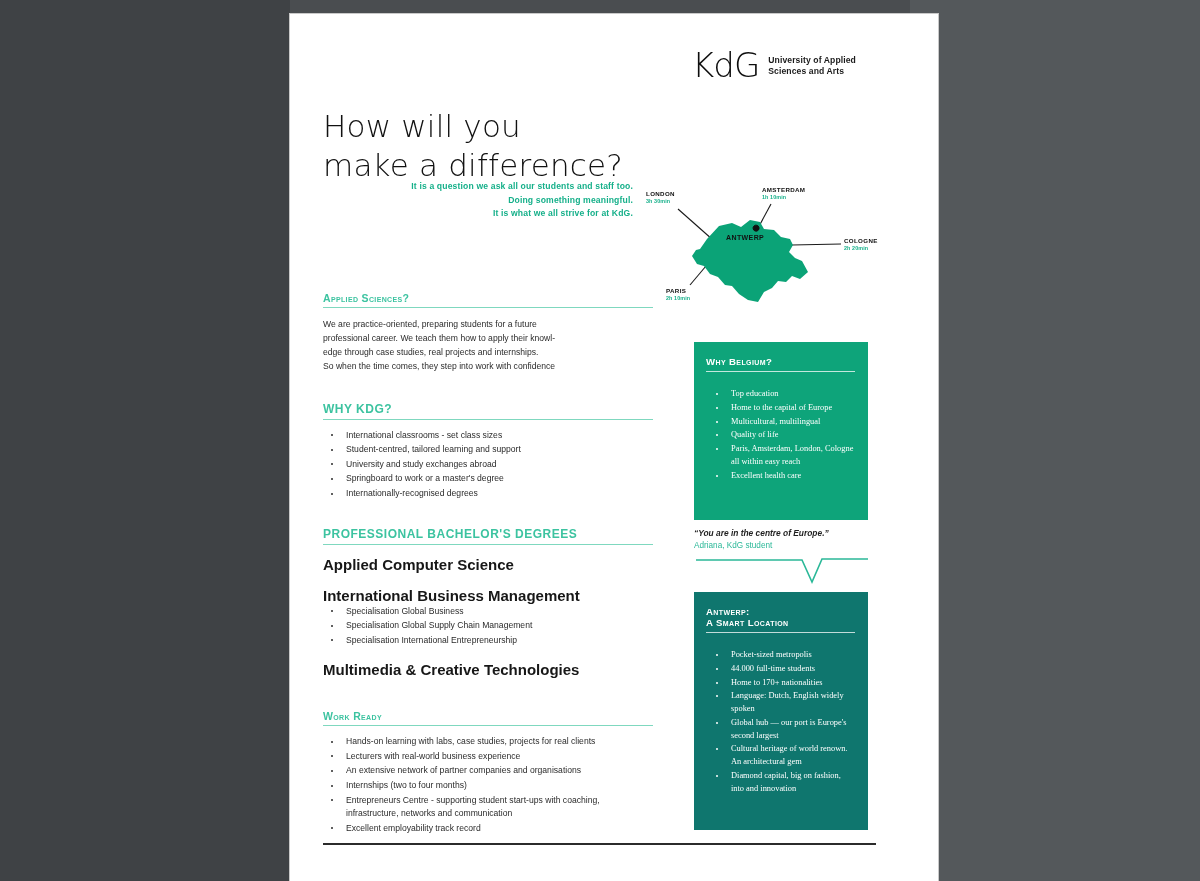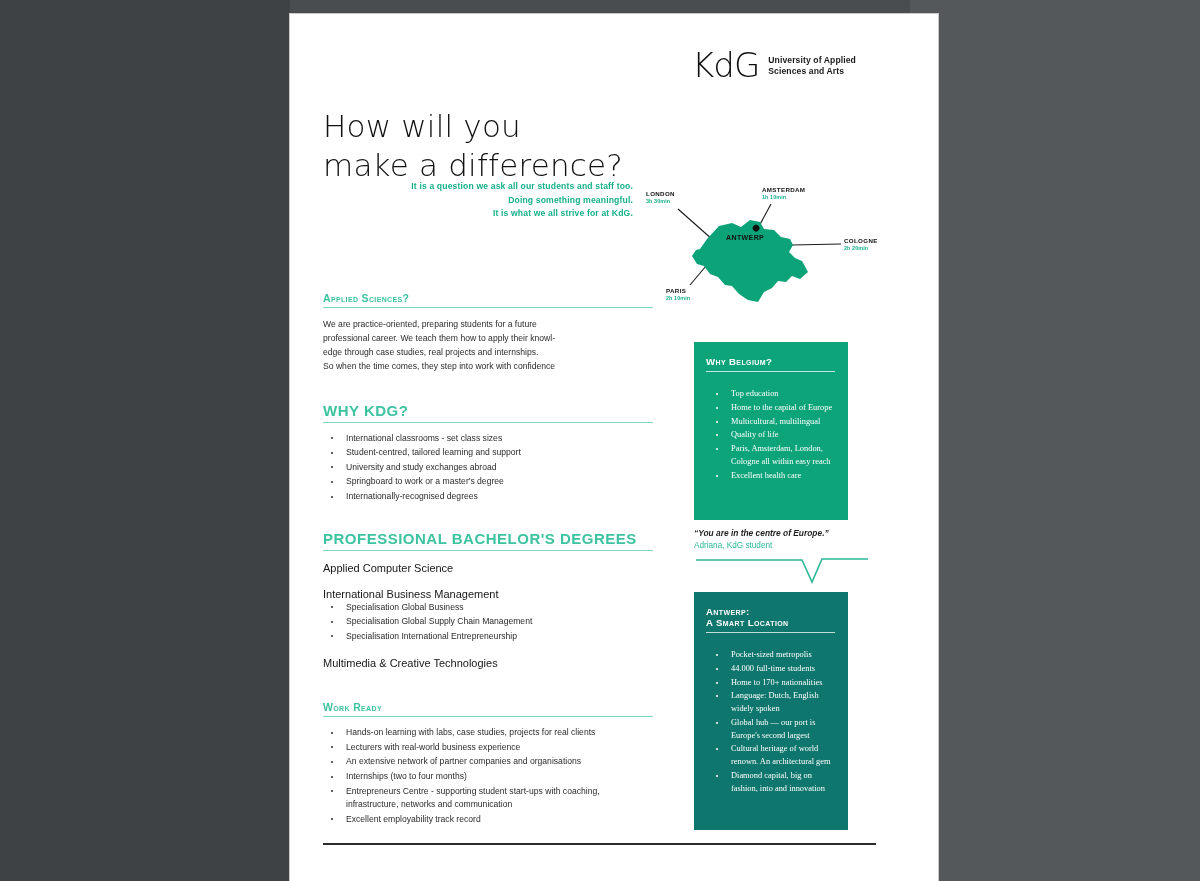--- a/index.html
+++ b/index.html
@@ -157,21 +157,21 @@
     letter-spacing: .35px;
     font-variant: small-caps;
     text-transform: capitalize;
     border-bottom: 1.2px solid #7fd8bf;
     padding-bottom: 3px;
     display: block;
   }
   .sec-head.upper {
     font-variant: normal;
     text-transform: uppercase;
-    font-size: 15px;
+    font-size: 12px;
     letter-spacing: .5px;
   }
   .body-text {
     margin-top: 10px;
     font-size: 8.6px;
     line-height: 1.62;
     color: #2b2b2b;
   }
   .body-text span { display: block; }
 
@@ -193,36 +193,36 @@
     position: absolute;
     left: 8px;
     top: 5.5px;
     width: 2px; height: 2px;
     background: #2b2b2b;
     border-radius: 50%;
   }
 
   .degree-name {
     margin-top: 11px;
-    font-size: 11px;
-    font-weight: 400;
+    font-size: 15px;
+    font-weight: 700;
     color: #171717;
   }
   .degree-name.tight { margin-top: 14px; }
   ul.bullets.sub { margin-top: 1px; }
 
   .block-gap-1 { margin-top: 28px; }
   .block-gap-2 { margin-top: 26px; }
   .block-gap-3 { margin-top: 32px; }
 
   
   .box {
     position: absolute;
     left: 404px;
-    width: 154px;
+    width: 174px;
     box-sizing: border-box;
     padding: 14px 13px 14px 12px;
   }
   .box-belgium {
     top: 328px;
     height: 178px;
     background: #0ea47a;
   }
   .box-antwerp {
     top: 578px;

